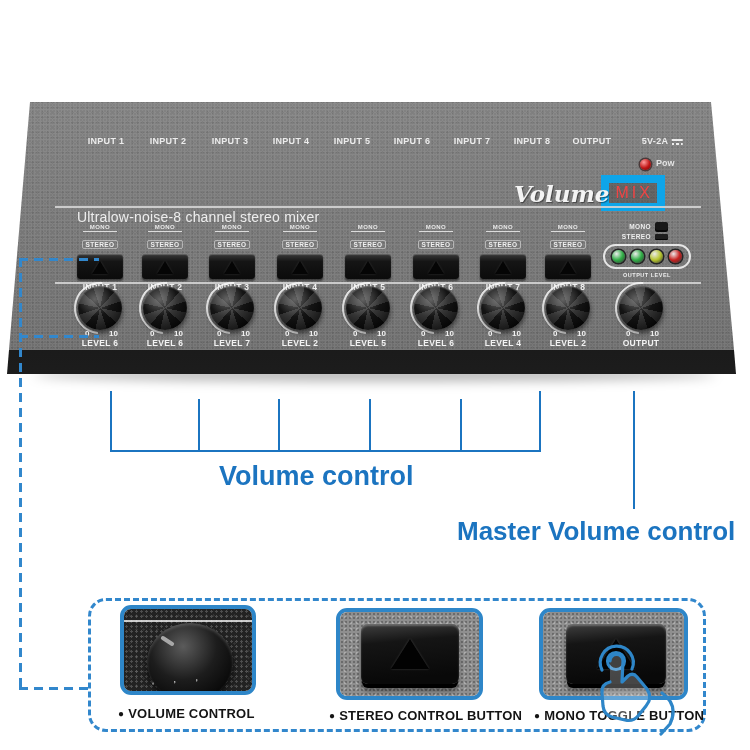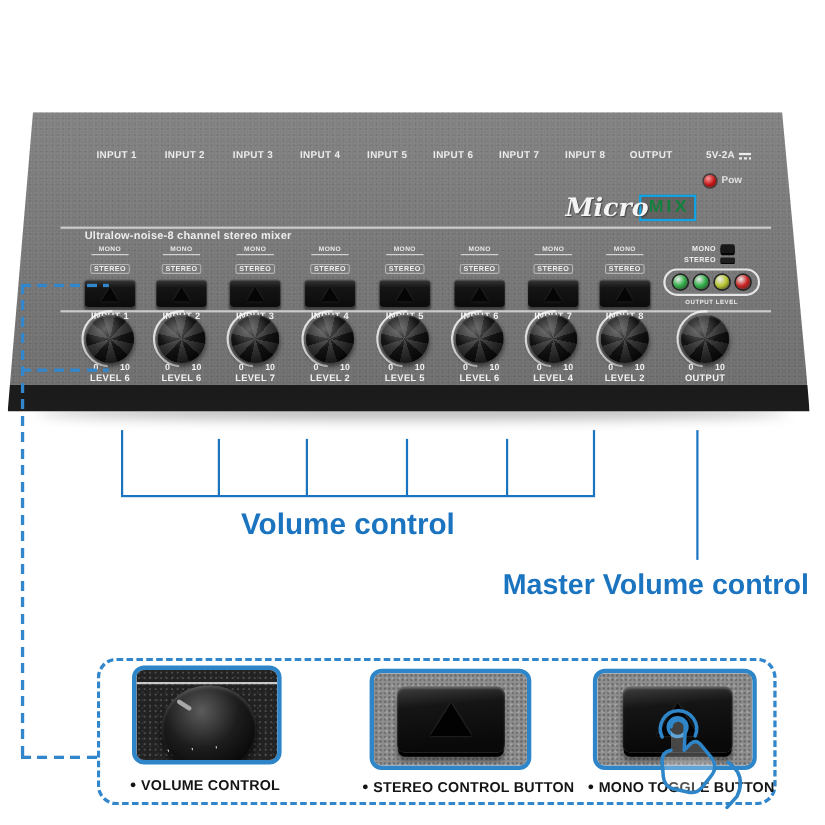--- a/index.html
+++ b/index.html
@@ -29,25 +29,25 @@
   .dc i.d{background:repeating-linear-gradient(90deg,#ececec 0 2.6px,transparent 2.6px 4.4px)}
 
   .pow-led{left:640px;top:159px;width:11px;height:11px;border-radius:50%;
     background:radial-gradient(circle at 35% 30%,#ff9a9a,#c01515 55%,#6e0b0b 95%);
     box-shadow:0 0 0 1.5px #4a3a3a;}
   .pow-text{left:656px;top:158px;font-size:9px;font-weight:bold;color:#e3e3e3}
 
   .brand{left:514px;top:175px;display:flex;align-items:center}
   .brand-script{font-family:"DejaVu Serif",serif;font-style:italic;font-weight:bold;
     font-size:23px;color:#f4f4f4;text-shadow:1px 1px 1px rgba(0,0,0,.45);z-index:2}
-  .brand-box{margin-left:-9px;border:2px solid #0ea5e9;background:rgba(52,52,52,.35);
-    color:#15803d;font-size:16px;font-weight:bold;letter-spacing:3px;padding:1px 4px 1px 7px;}
+  .brand-box{margin-left:-9px;border:8px solid #0ea5e9;background:rgba(52,52,52,.35);
+    color:#ef4444;font-size:16px;font-weight:normal;letter-spacing:3px;padding:1px 4px 1px 7px;}
 
   .hline{height:2px;background:#d4d4d4;opacity:.9}
-  .tagline{left:77px;top:209px;font-size:10px;font-weight:bold;color:#ededed;letter-spacing:.2px}
+  .tagline{left:77px;top:209px;font-size:14px;font-weight:normal;color:#ededed;letter-spacing:.2px}
 
   .strip{position:absolute;top:224px;width:58px;transform:translateX(-50%);text-align:center}
   .strip .mono{font-size:6px;font-weight:bold;color:#e9e9e9;letter-spacing:.4px}
   .strip .div{width:34px;height:1px;background:#dcdcdc;margin:1px auto}
   .strip .stereo{font-size:6.5px;font-weight:bold;color:#efefef;letter-spacing:.4px;
     display:inline-block;border:1px solid rgba(255,255,255,.45);border-radius:2px;padding:0 2px;margin-top:1px}
   .toggle-btn{width:46px;height:25px;margin:3px auto 0;border-radius:3px;
     background:linear-gradient(180deg,#3a3a3a 0%,#151515 30%,#0b0b0b 100%);
     box-shadow:0 2px 2px rgba(0,0,0,.5),inset 0 1px 1px rgba(255,255,255,.22);
     display:flex;align-items:center;justify-content:center}
@@ -162,21 +162,21 @@
         <i></i>
         <i class="d"></i>
       </span>
     </div>
   </div>
 
 <div class="abs pow-led"></div>
 <div class="abs pow-text">Pow</div>
 
 <div class="abs brand">
-  <span class="brand-script">Micro</span>
+  <span class="brand-script">Volume</span>
   <span class="brand-box">MIX</span>
 </div>
 
 <div class="abs hline" style="left:55px;top:206px;width:646px"></div>
 <div class="abs tagline">Ultralow-noise-8 channel stereo mixer</div>
 
 <div id="channels">
     <div class="strip" style="left: 100px;"><div class="mono">MONO</div><div class="div"></div><div class="stereo">STEREO</div><div class="toggle-btn">
         <div class="tri"></div>
       </div><div class="inp">INPUT 1</div></div>

